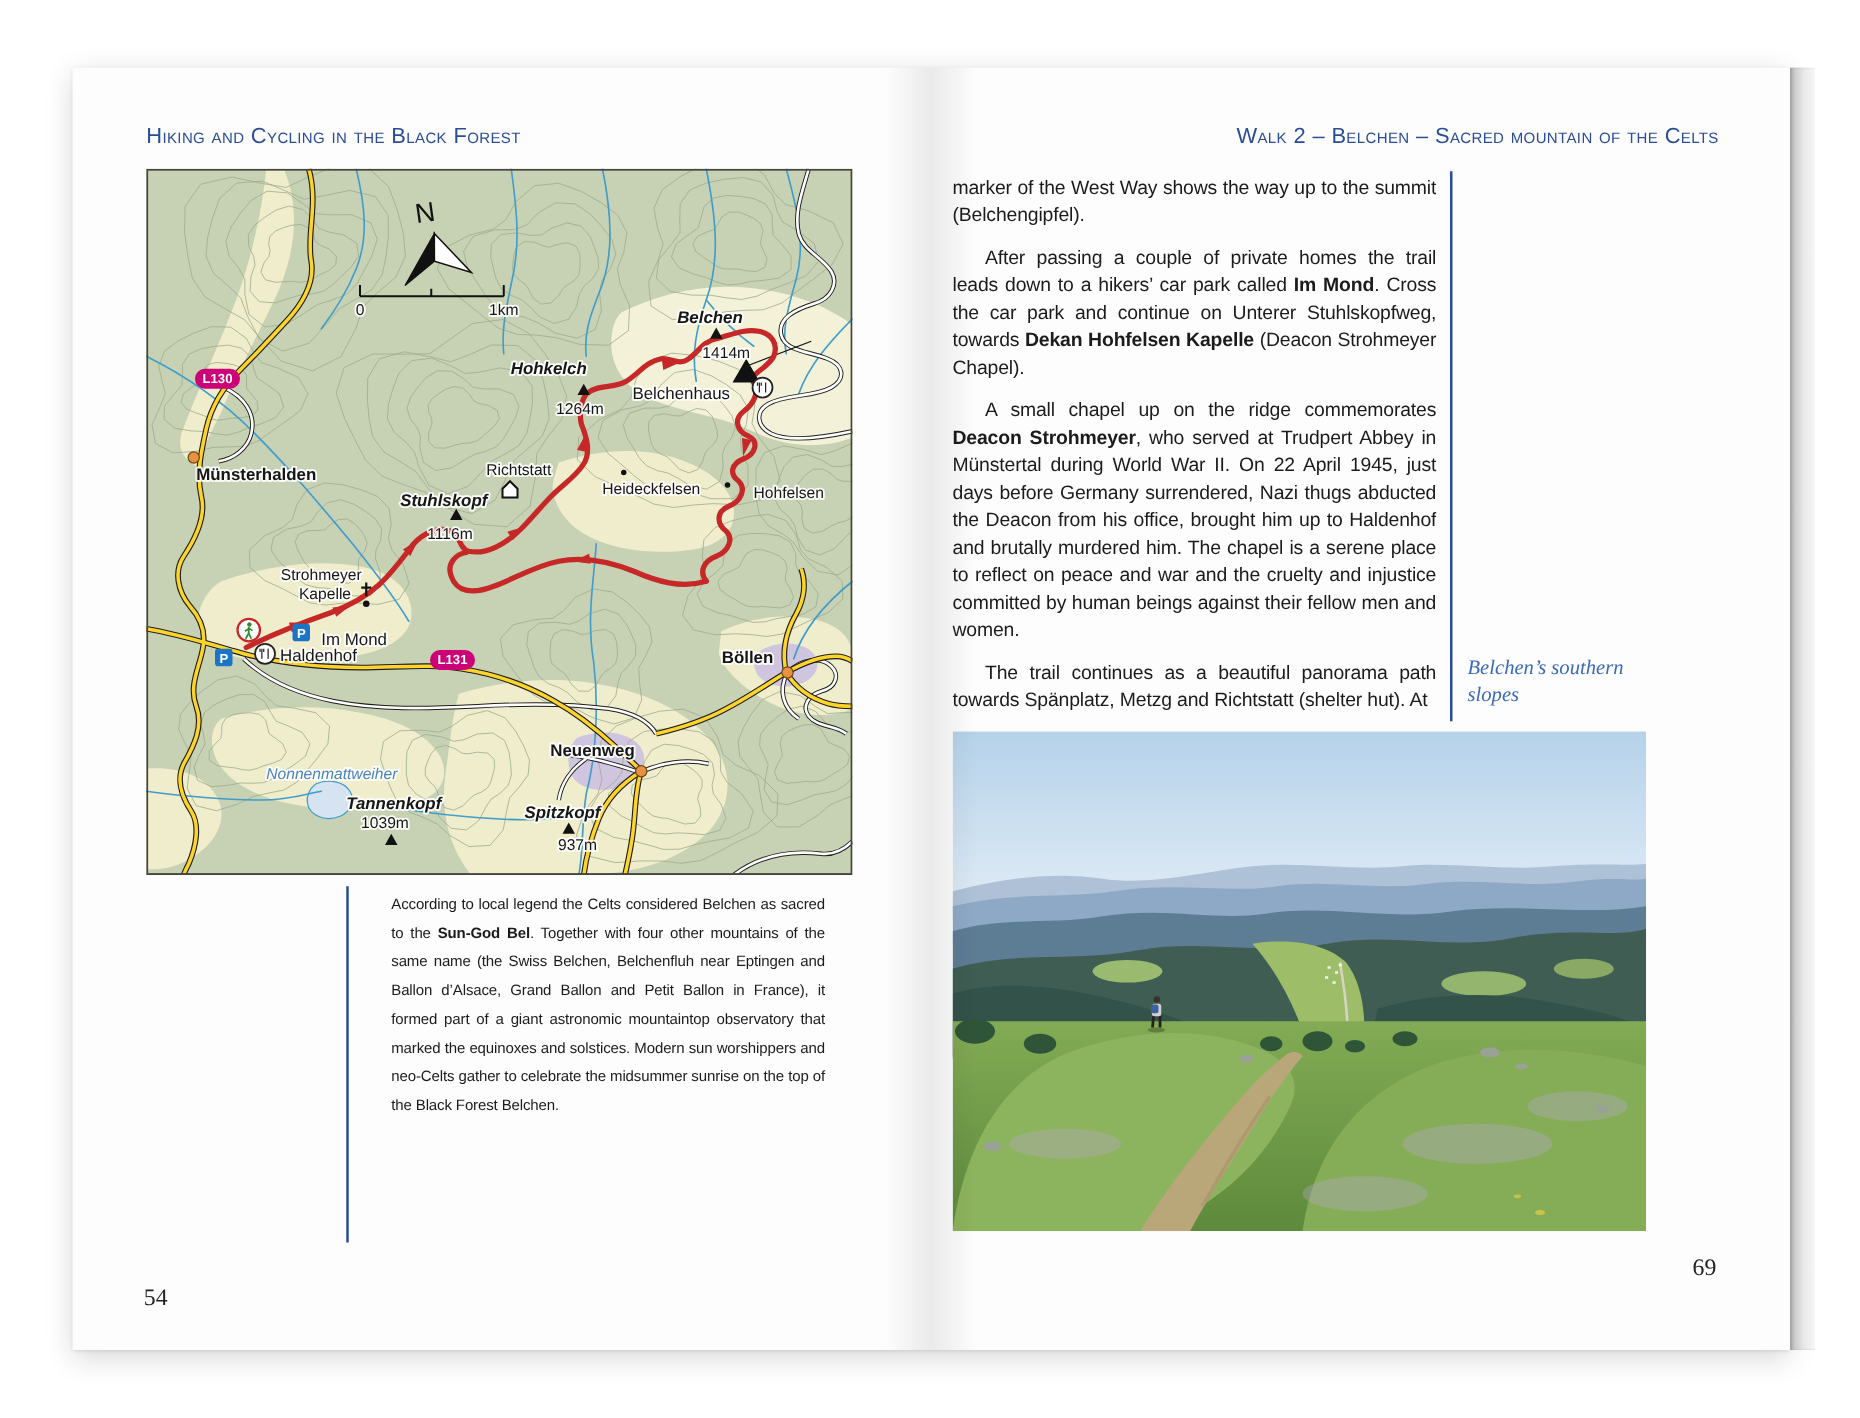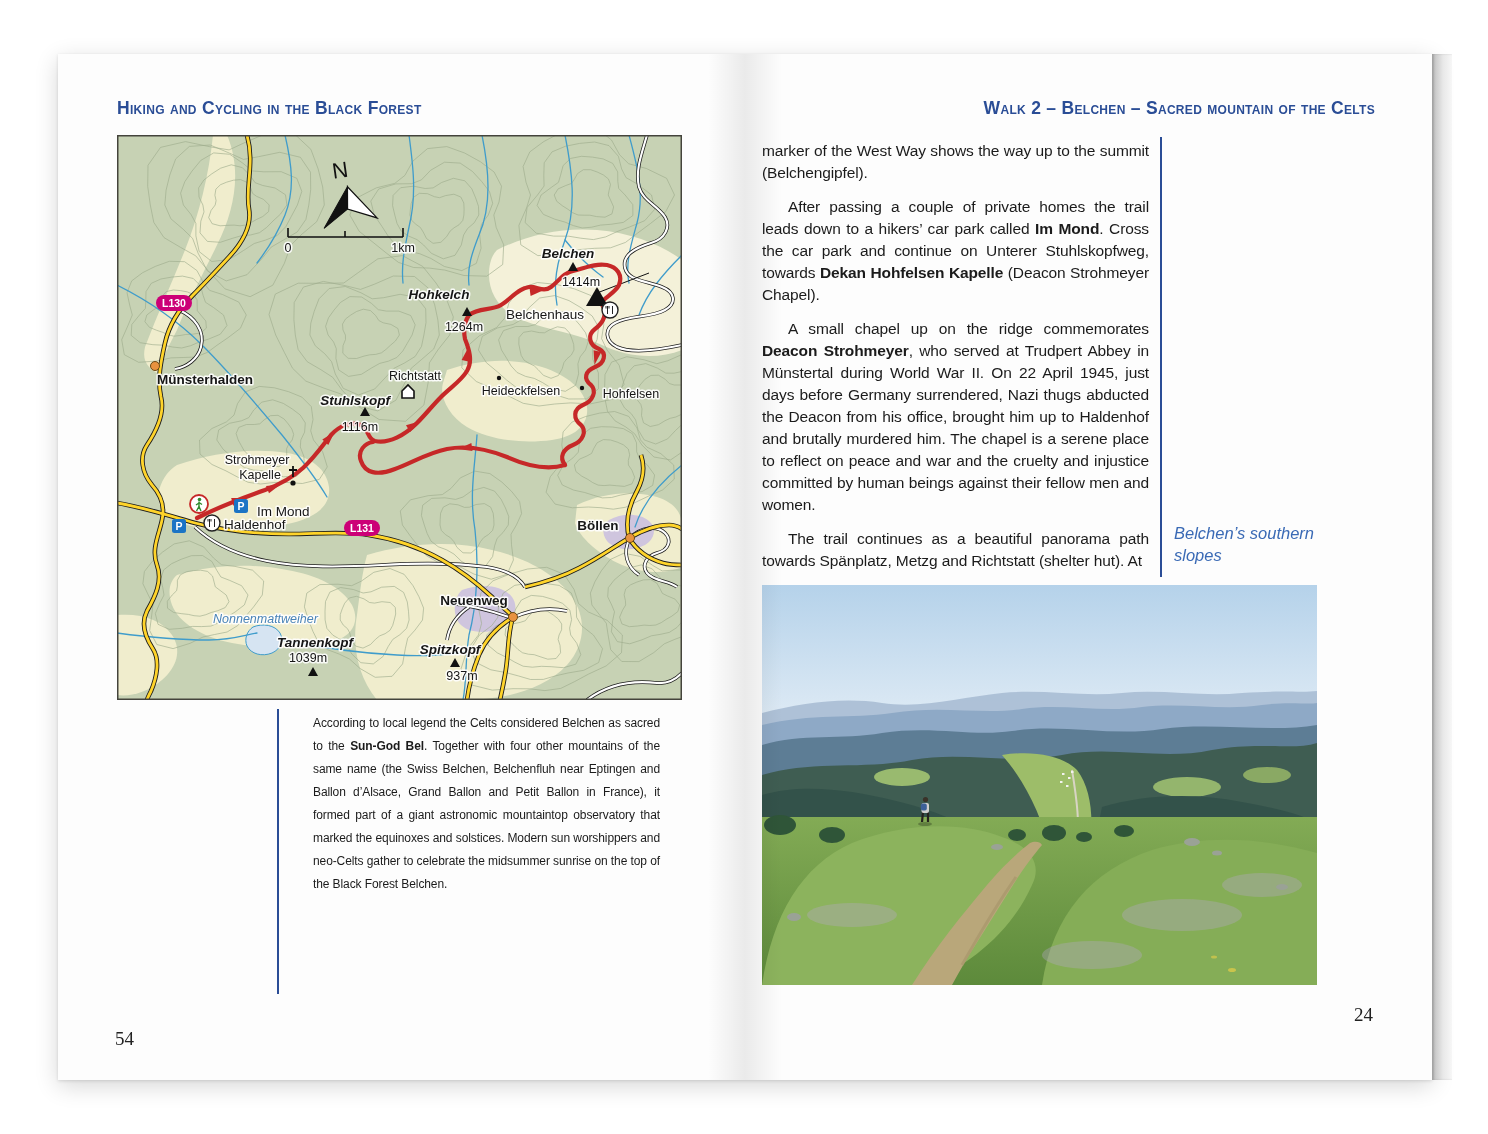--- a/index.html
+++ b/index.html
@@ -5,37 +5,37 @@
   html,body{margin:0;padding:0;background:#ffffff;}
   .stage{position:relative;width:1488px;height:1134px;background:#fff;overflow:hidden;
          font-family:"Liberation Sans",sans-serif;}
   .spread{position:absolute;left:58px;top:54px;width:1374px;height:1026px;background:#fdfdfd;
           box-shadow:0 6px 22px rgba(0,0,0,.16), 0 1px 3px rgba(0,0,0,.12);}
   .page-edges{position:absolute;left:1374px;top:0;width:20px;height:1026px;
           background:linear-gradient(to right,#bdbdbd,#e8e8e8 55%,#f7f7f7);
           box-shadow:inset 2px 0 2px rgba(0,0,0,.15);}
   .gutter{position:absolute;left:650px;top:0;width:74px;height:1026px;pointer-events:none;
           background:linear-gradient(to right,rgba(0,0,0,0),rgba(0,0,0,.075) 50%,rgba(0,0,0,0));}
-  .running-head{position:absolute;font-variant:small-caps;font-weight:bold;font-size:17.5px;
+  .running-head{position:absolute;font-variant:small-caps;font-weight:normal;font-size:17.5px;
           letter-spacing:.3px;color:var(--header-blue,#2a4d96);white-space:nowrap;}
   .head-left{left:59px;top:44px;}
   .head-right{right:57px;top:44px;}
   .map-frame{position:absolute;left:59px;top:81px;width:565px;height:565px;}
   .textcol{position:absolute;text-align:justify;color:#1b1b1b;}
   .textcol p{margin:0 0 12px 0;}
   .textcol p.indent{text-indent:26px;}
   .left-text{left:255px;top:658px;width:347px;font-size:12px;line-height:23px;letter-spacing:-.1px;}
   .left-text p{margin-bottom:14px;}
   .right-text{left:704px;top:86px;width:387px;height:442px;overflow:hidden;
               font-size:15.5px;line-height:22px;letter-spacing:-.12px;}
   .divider{position:absolute;width:2px;background:var(--header-blue,#2a4d96);}
   .div-left{left:219px;top:655px;height:285px;}
   .div-right{left:1102px;top:83px;height:440px;}
   .caption{position:absolute;left:1116px;top:469px;width:150px;font-style:italic;
-           font-size:16.5px;line-height:1.32;color:var(--caption-blue,#3a6ab5);}
+           font-size:16.5px;line-height:1.32;color:var(--caption-blue,#3a6ab5);font-family:Liberation Serif, serif;}
   .photo{position:absolute;left:704px;top:531px;width:555px;height:400px;overflow:hidden;}
   .pagenum{position:absolute;font-family:"Liberation Serif",serif;font-size:19px;color:#222;}
   .num-left{left:57px;top:950px;margin-top:24px;}
   .num-right{right:59px;top:950px;}
   .b{font-weight:bold;}
   .ib{font-style:italic;color:var(--caption-blue,#3a6ab5);}
   
   .ml{font:12.5px "Liberation Sans",sans-serif;fill:#161616;paint-order:stroke;
       stroke:rgba(255,255,255,.88);stroke-width:3px;stroke-linejoin:round;}
   .peak{font-weight:bold;font-style:italic;font-size:13.5px;}
@@ -398,19 +398,19 @@
             <path d="M161,227 L160,237 M166,227 L166,237" stroke="#25221e" stroke-width="2.2" fill="none"></path>
             <rect x="159.5" y="218" width="7.5" height="10" rx="2" fill="#cfcfcf"></rect>
             <rect x="158.8" y="218.5" width="6" height="7" rx="2" fill="#3c6099"></rect>
             <circle cx="163.5" cy="214.5" r="2.6" fill="#3a3228"></circle>
           </g>
           <ellipse cx="470" cy="385" rx="4" ry="2" fill="#d9c94a" opacity=".8"></ellipse>
           <ellipse cx="452" cy="372" rx="3" ry="1.5" fill="#d9c94a" opacity=".7"></ellipse>
         </svg>
       </div>
 
-      <div class="pagenum num-right">24</div>
+      <div class="pagenum num-right">69</div>
     </section>
 
     <div class="gutter"></div>
     <div class="page-edges"></div>
   </div>
 </div>
 
 </body></html>

